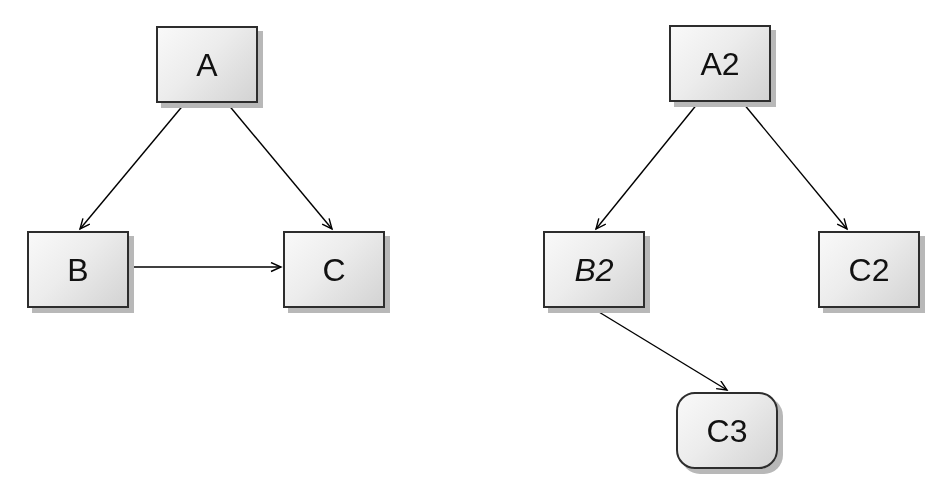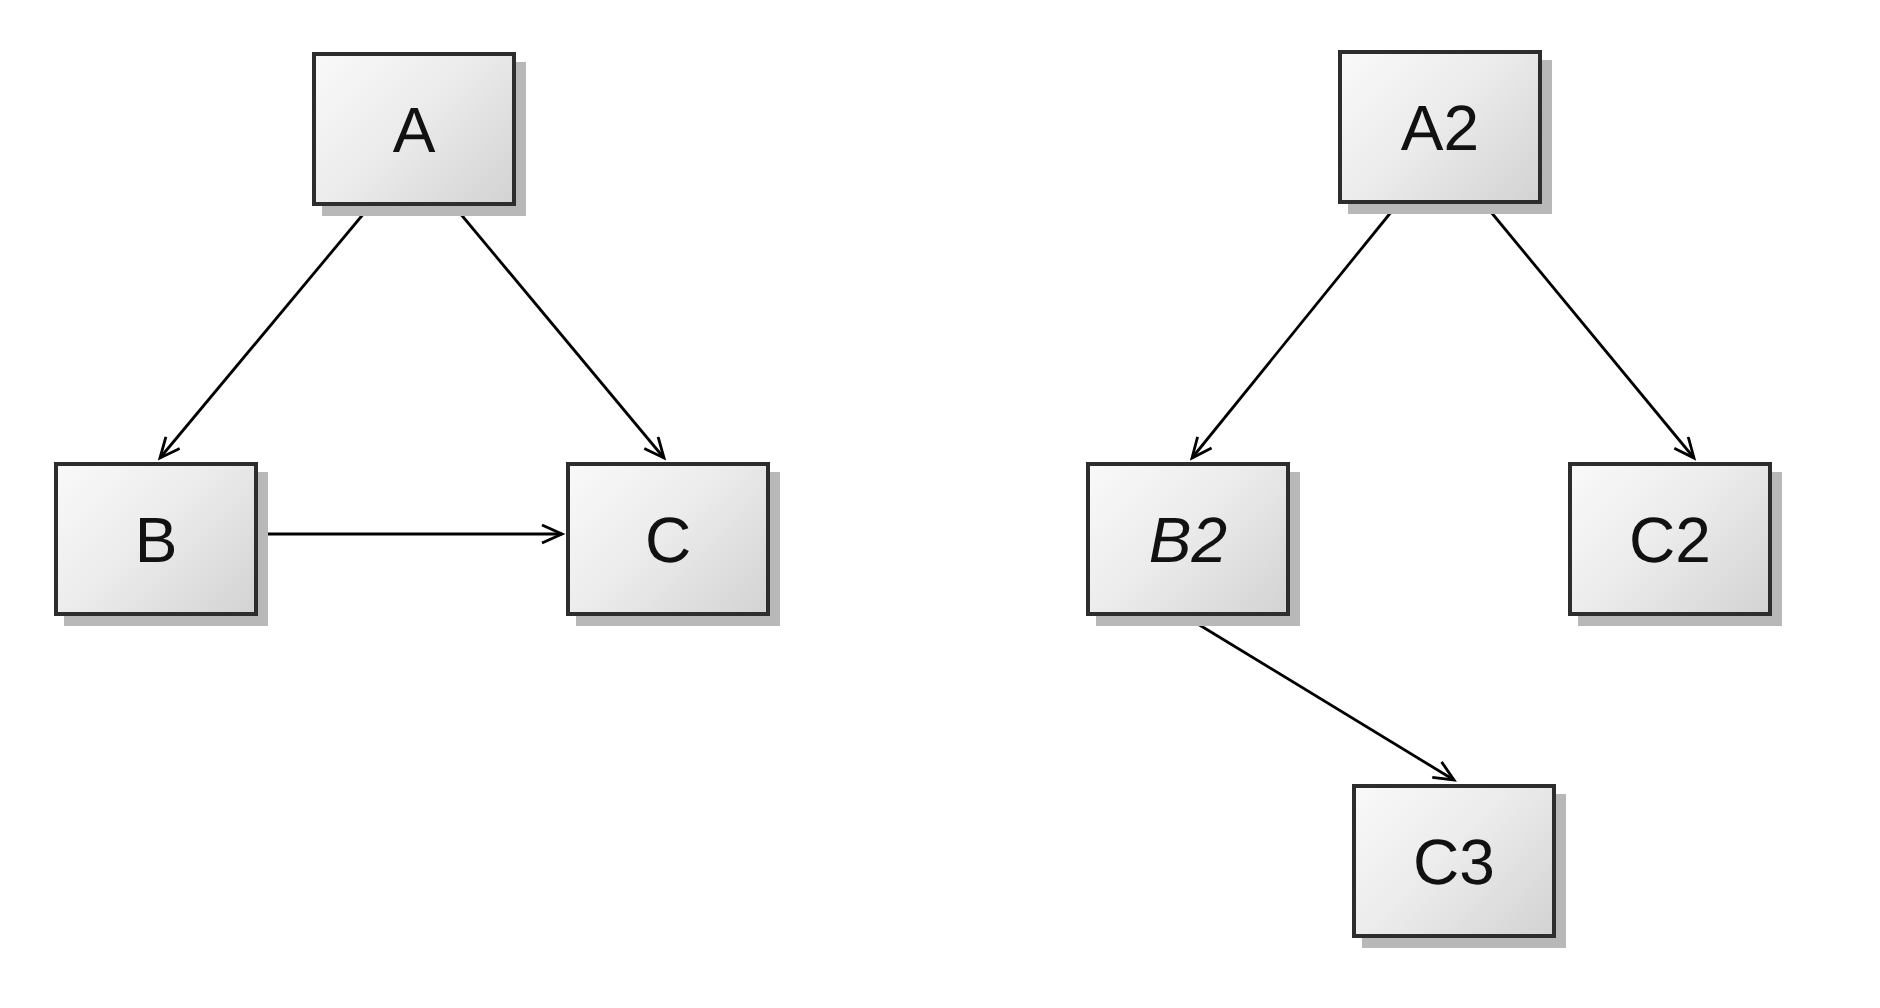--- a/index.html
+++ b/index.html
@@ -69,19 +69,19 @@
     </div>
     <div class="node" style="left: 283px; top: 231px;">
       <span class="node-label">C</span>
     </div>
     <div class="node" style="left: 669px; top: 25px;">
       <span class="node-label">A2</span>
     </div>
     <div class="node" style="left: 543px; top: 231px; font-style: italic;">
       <span class="node-label">B2</span>
     </div>
-    <div class="node" style="left: 784px; top: 231px;">
+    <div class="node" style="left: 818px; top: 231px;">
       <span class="node-label">C2</span>
     </div>
-    <div class="node" style="left: 676px; top: 392px;">
+    <div class="node" style="left: 676px; top: 392px; border-radius: 19px;">
       <span class="node-label">C3</span>
     </div>
   </div>
 
 </body></html>

